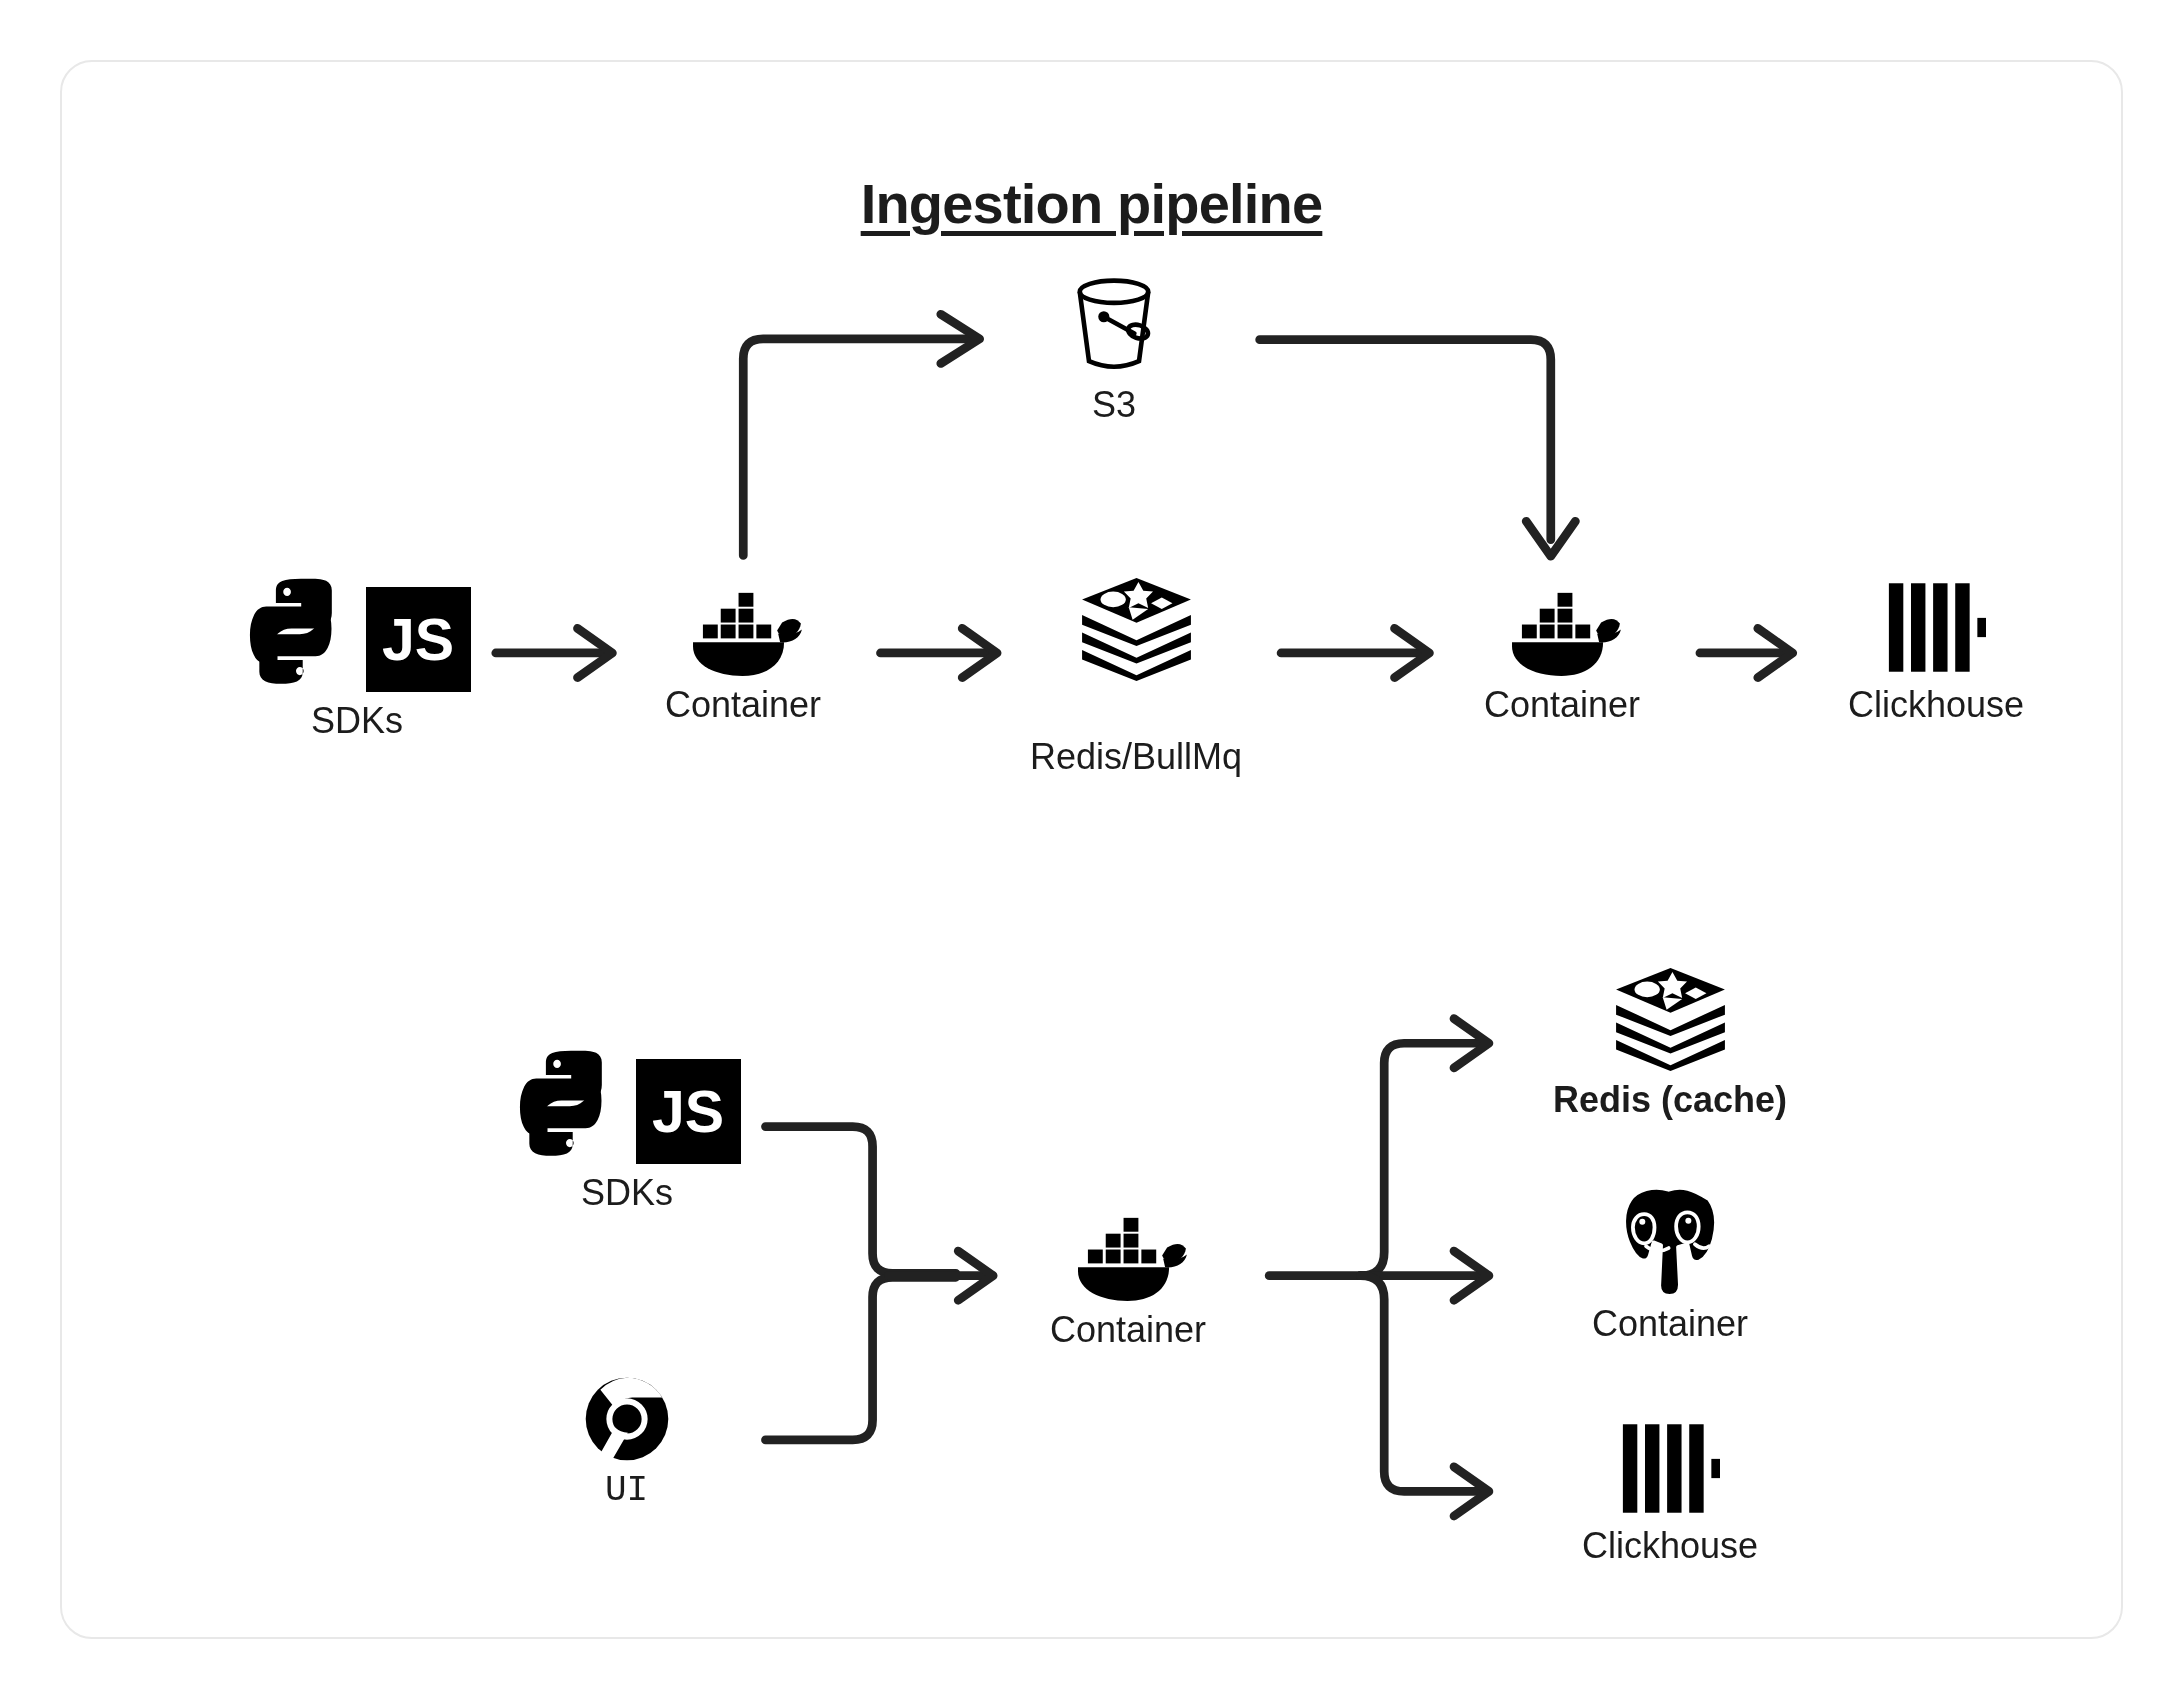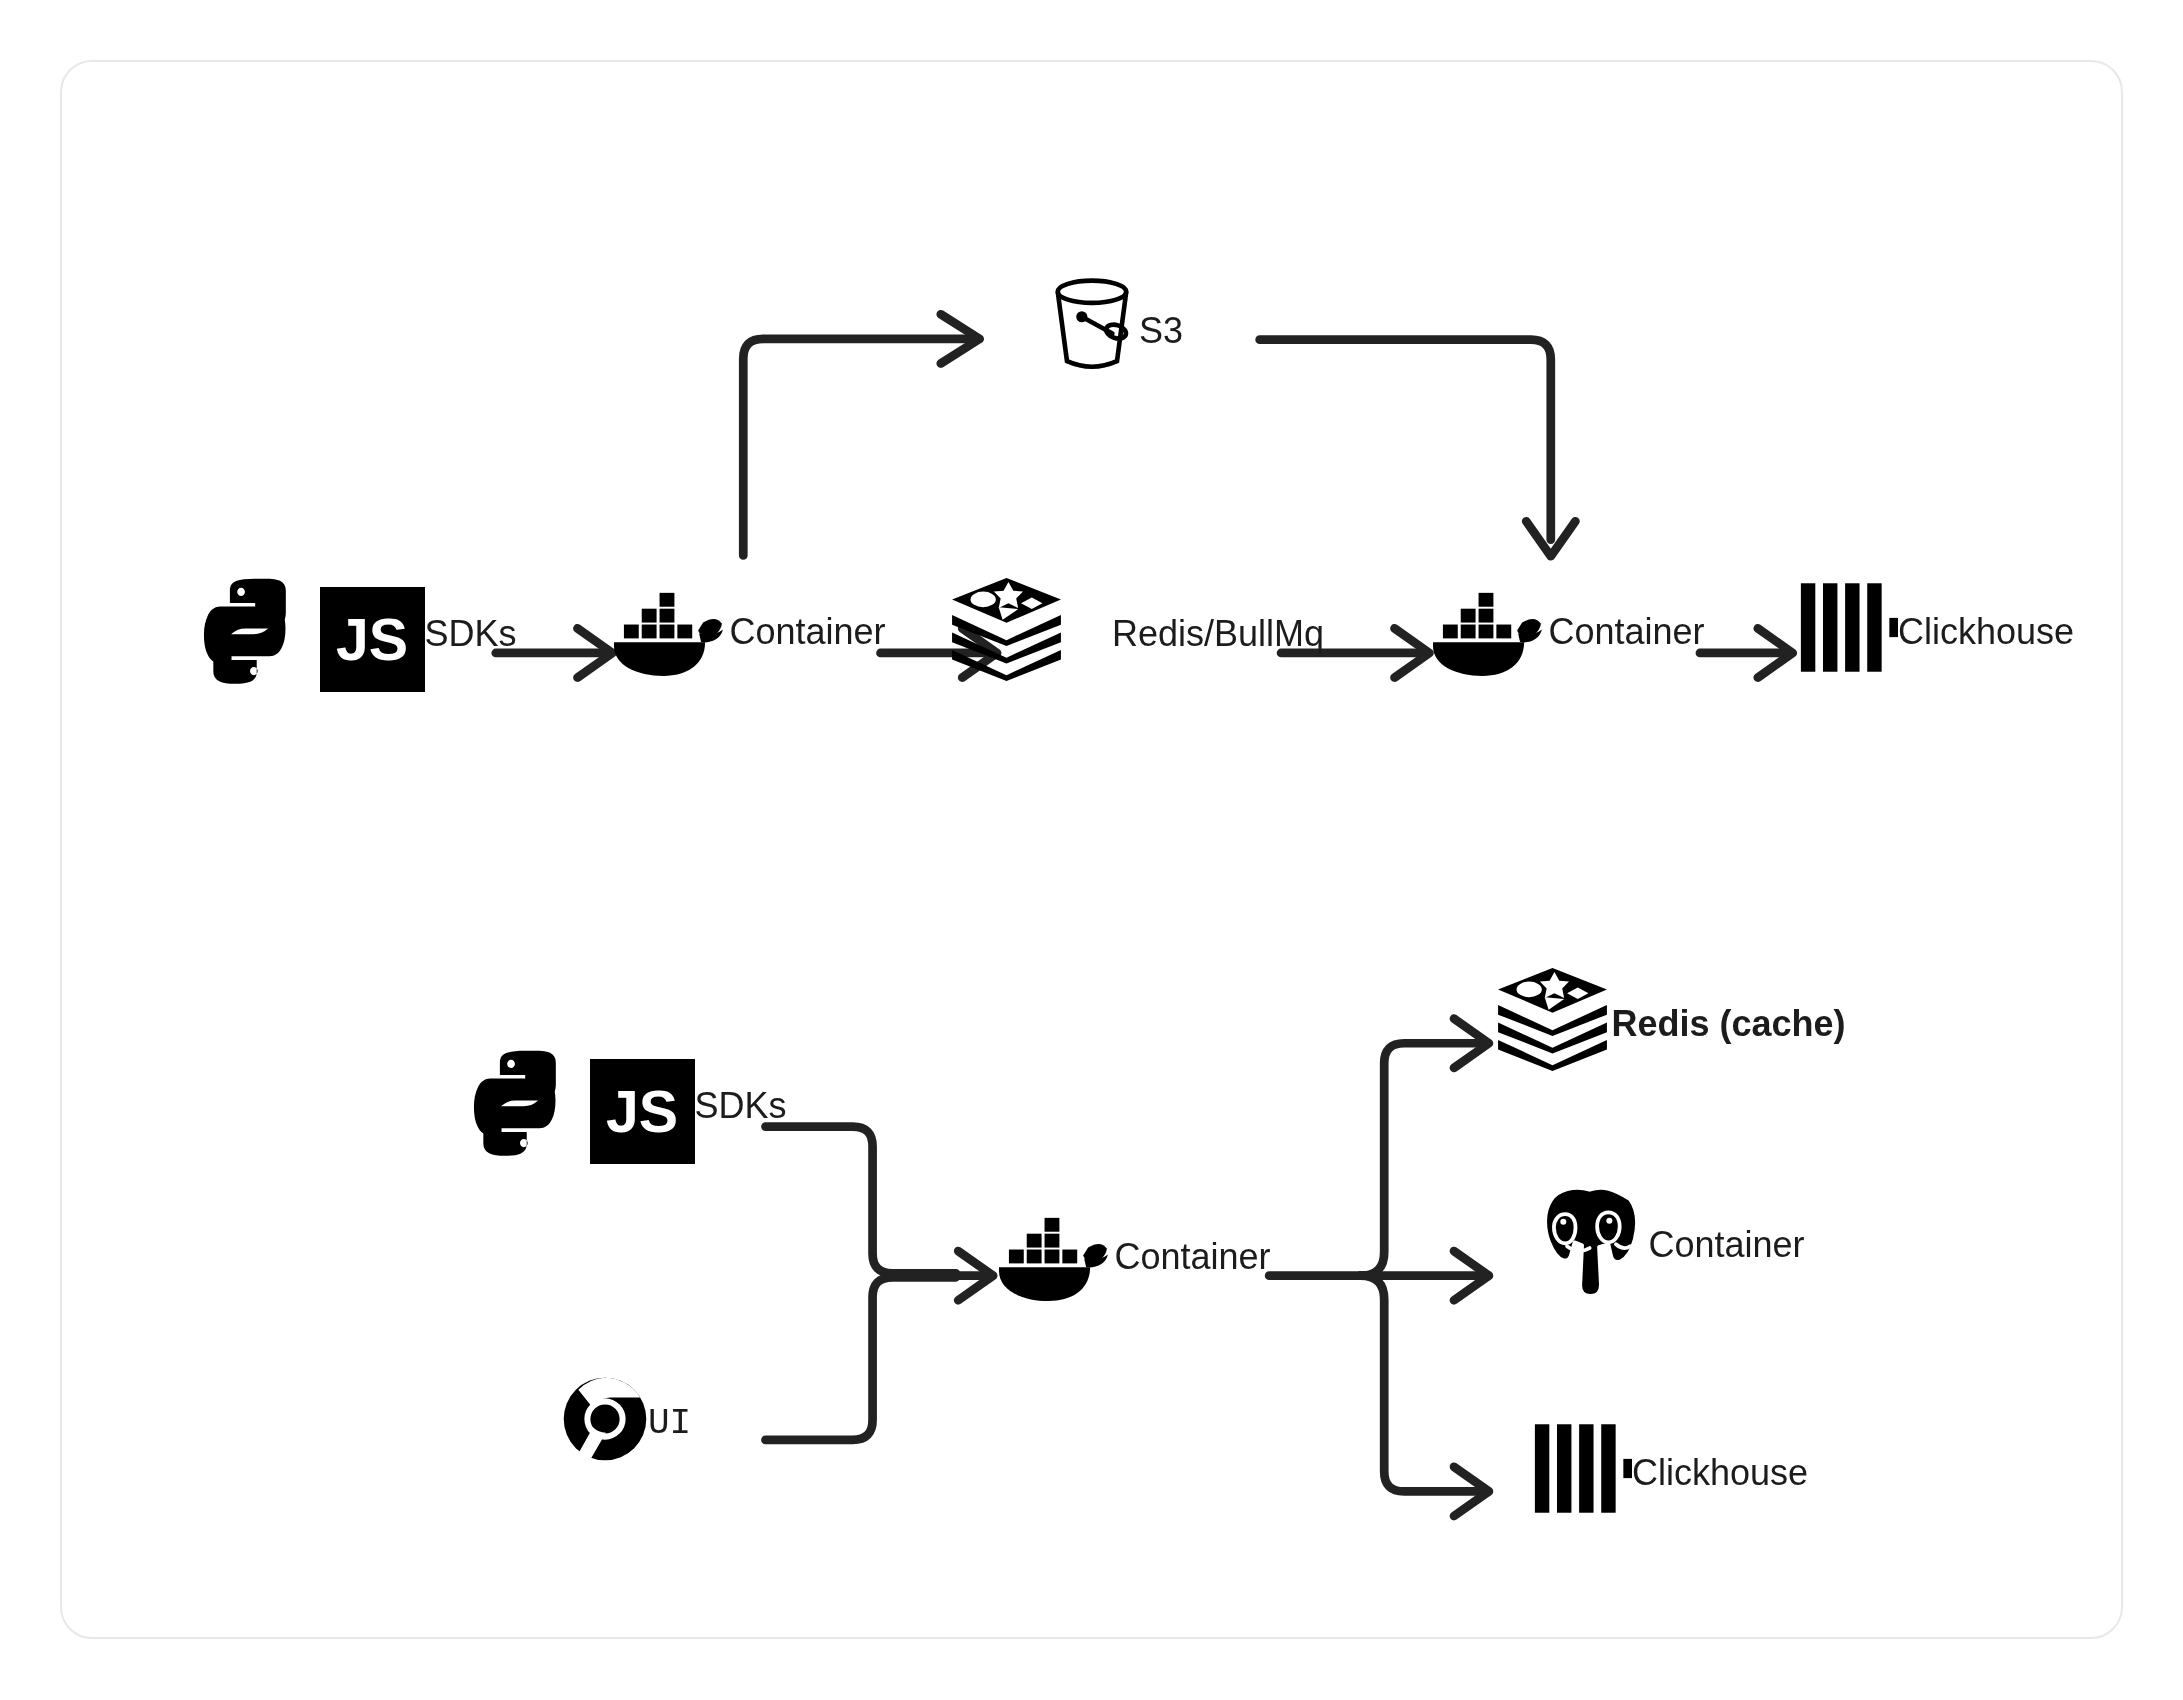--- a/index.html
+++ b/index.html
@@ -36,22 +36,23 @@
     text-decoration: underline;
     text-decoration-thickness: 4.8px;
     text-underline-offset: 8px;
   }
   #title-ingestion { top: 109px; left: 0; }
   #title-reading  { top: 817px; left: 0; }
 
   .node {
     position: absolute;
     display: flex;
+    flex-direction: column;
     align-items: center;
-    justify-content: center;
+    justify-content: flex-end;
   }
   .node-icon {
     display: flex;
     align-items: center;
     justify-content: center;
   }
   .node-label {
     margin-top: 9.5px;
     font-size: 36px;
     line-height: 1.05;
@@ -76,20 +77,21 @@
     justify-content: center;
     font-family: "Liberation Sans", sans-serif;
     margin-top: 20px;
   }
 </style>
 </head>
 <body>
 
 <div id="card">
 
+  <div class="section-title" id="title-ingestion">Ingestion pipeline</div>
 
 </div>
 
 <svg class="edge-layer" viewBox="0 0 2752 2144" xmlns="http://www.w3.org/2000/svg">
   <defs>
     <style>
       .ln { fill:none; stroke:#222222; stroke-width:11; stroke-linecap:round; stroke-linejoin:round; }
       .hd { fill:none; stroke:#222222; stroke-width:11; stroke-linecap:round; stroke-linejoin:round; }
     </style>
   </defs>

